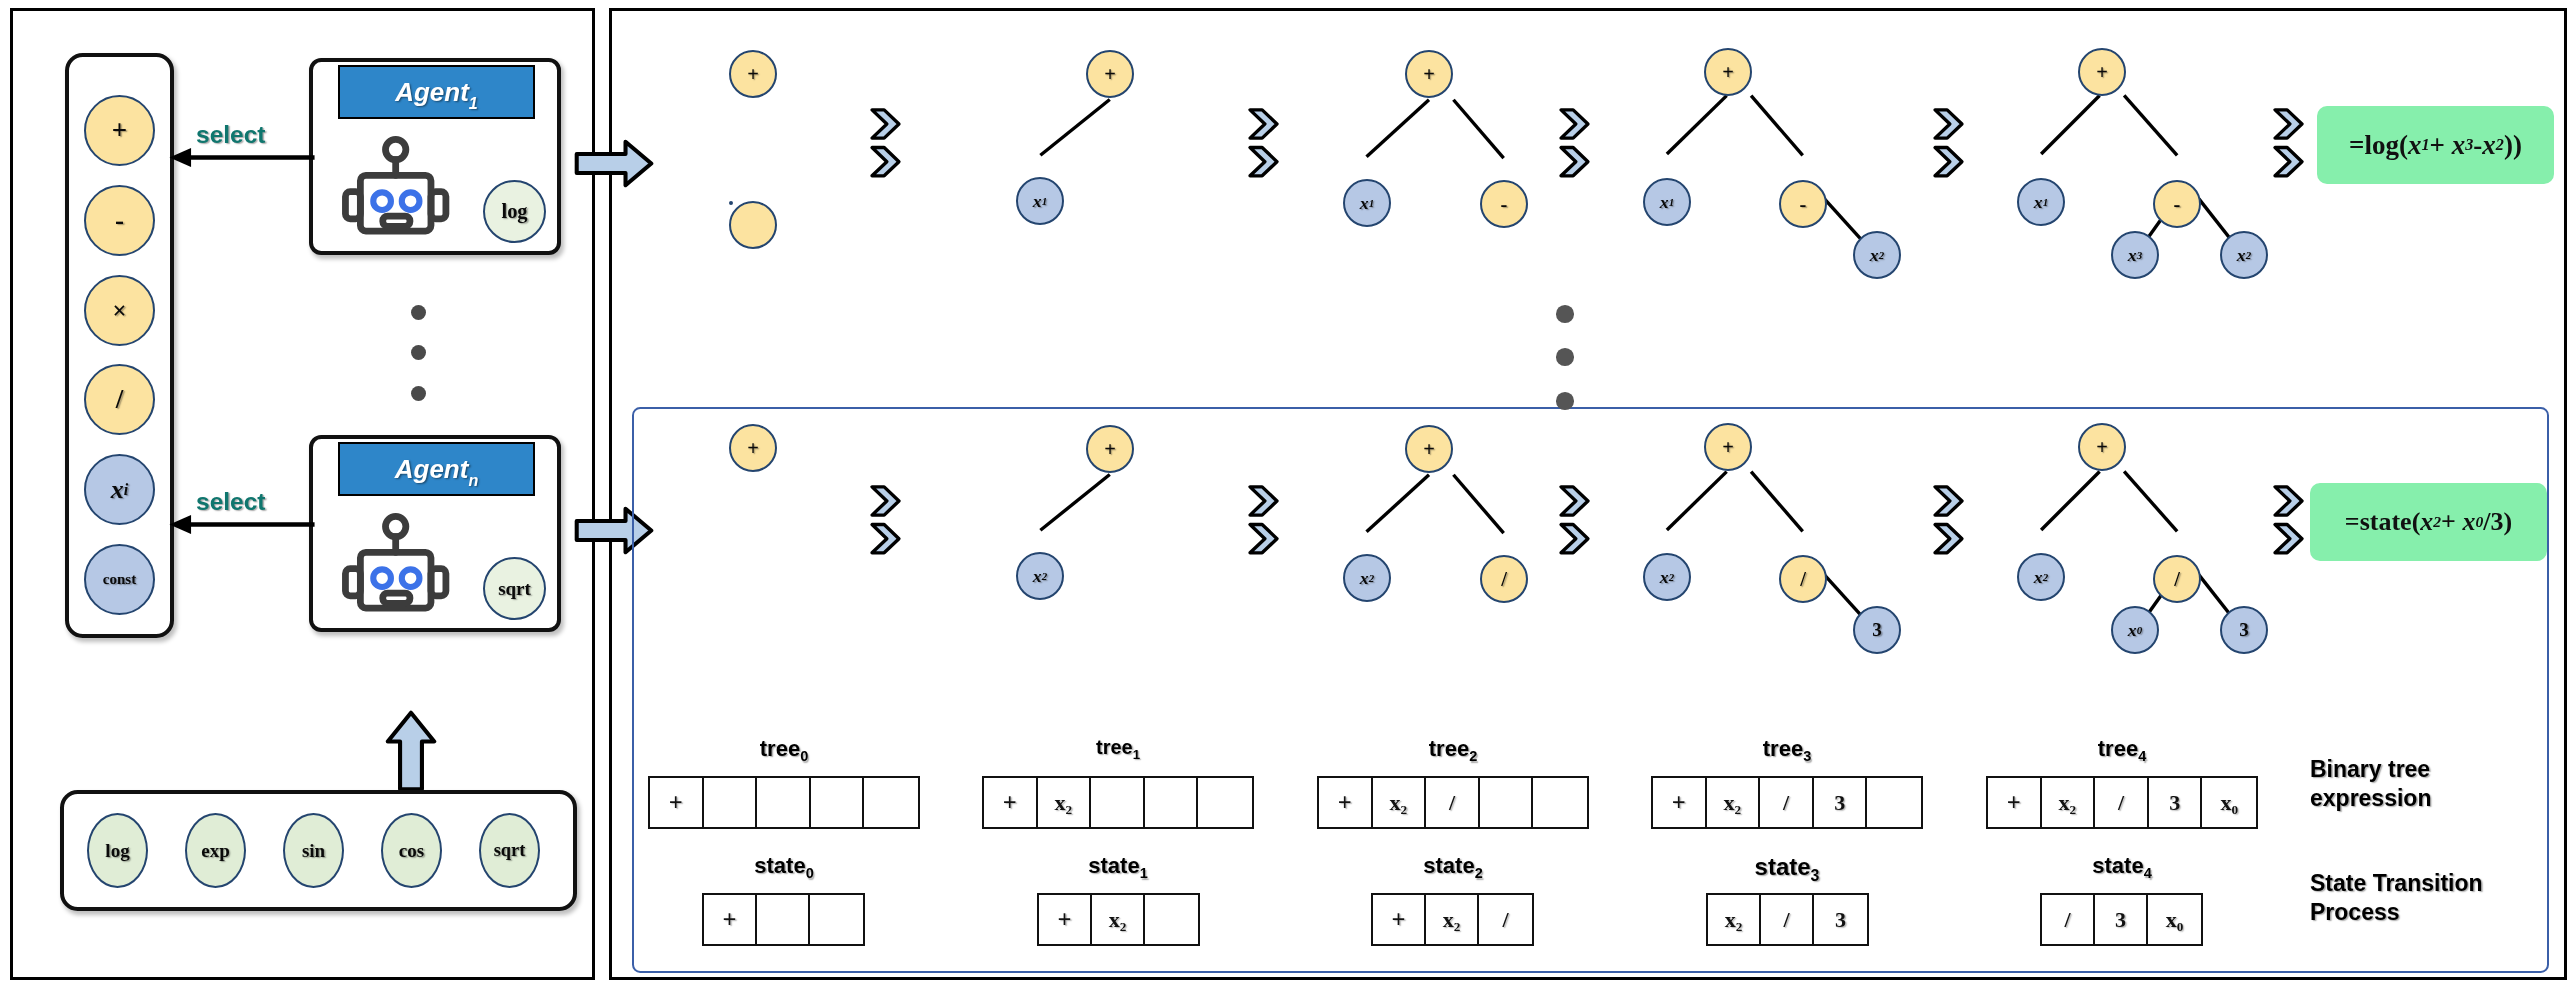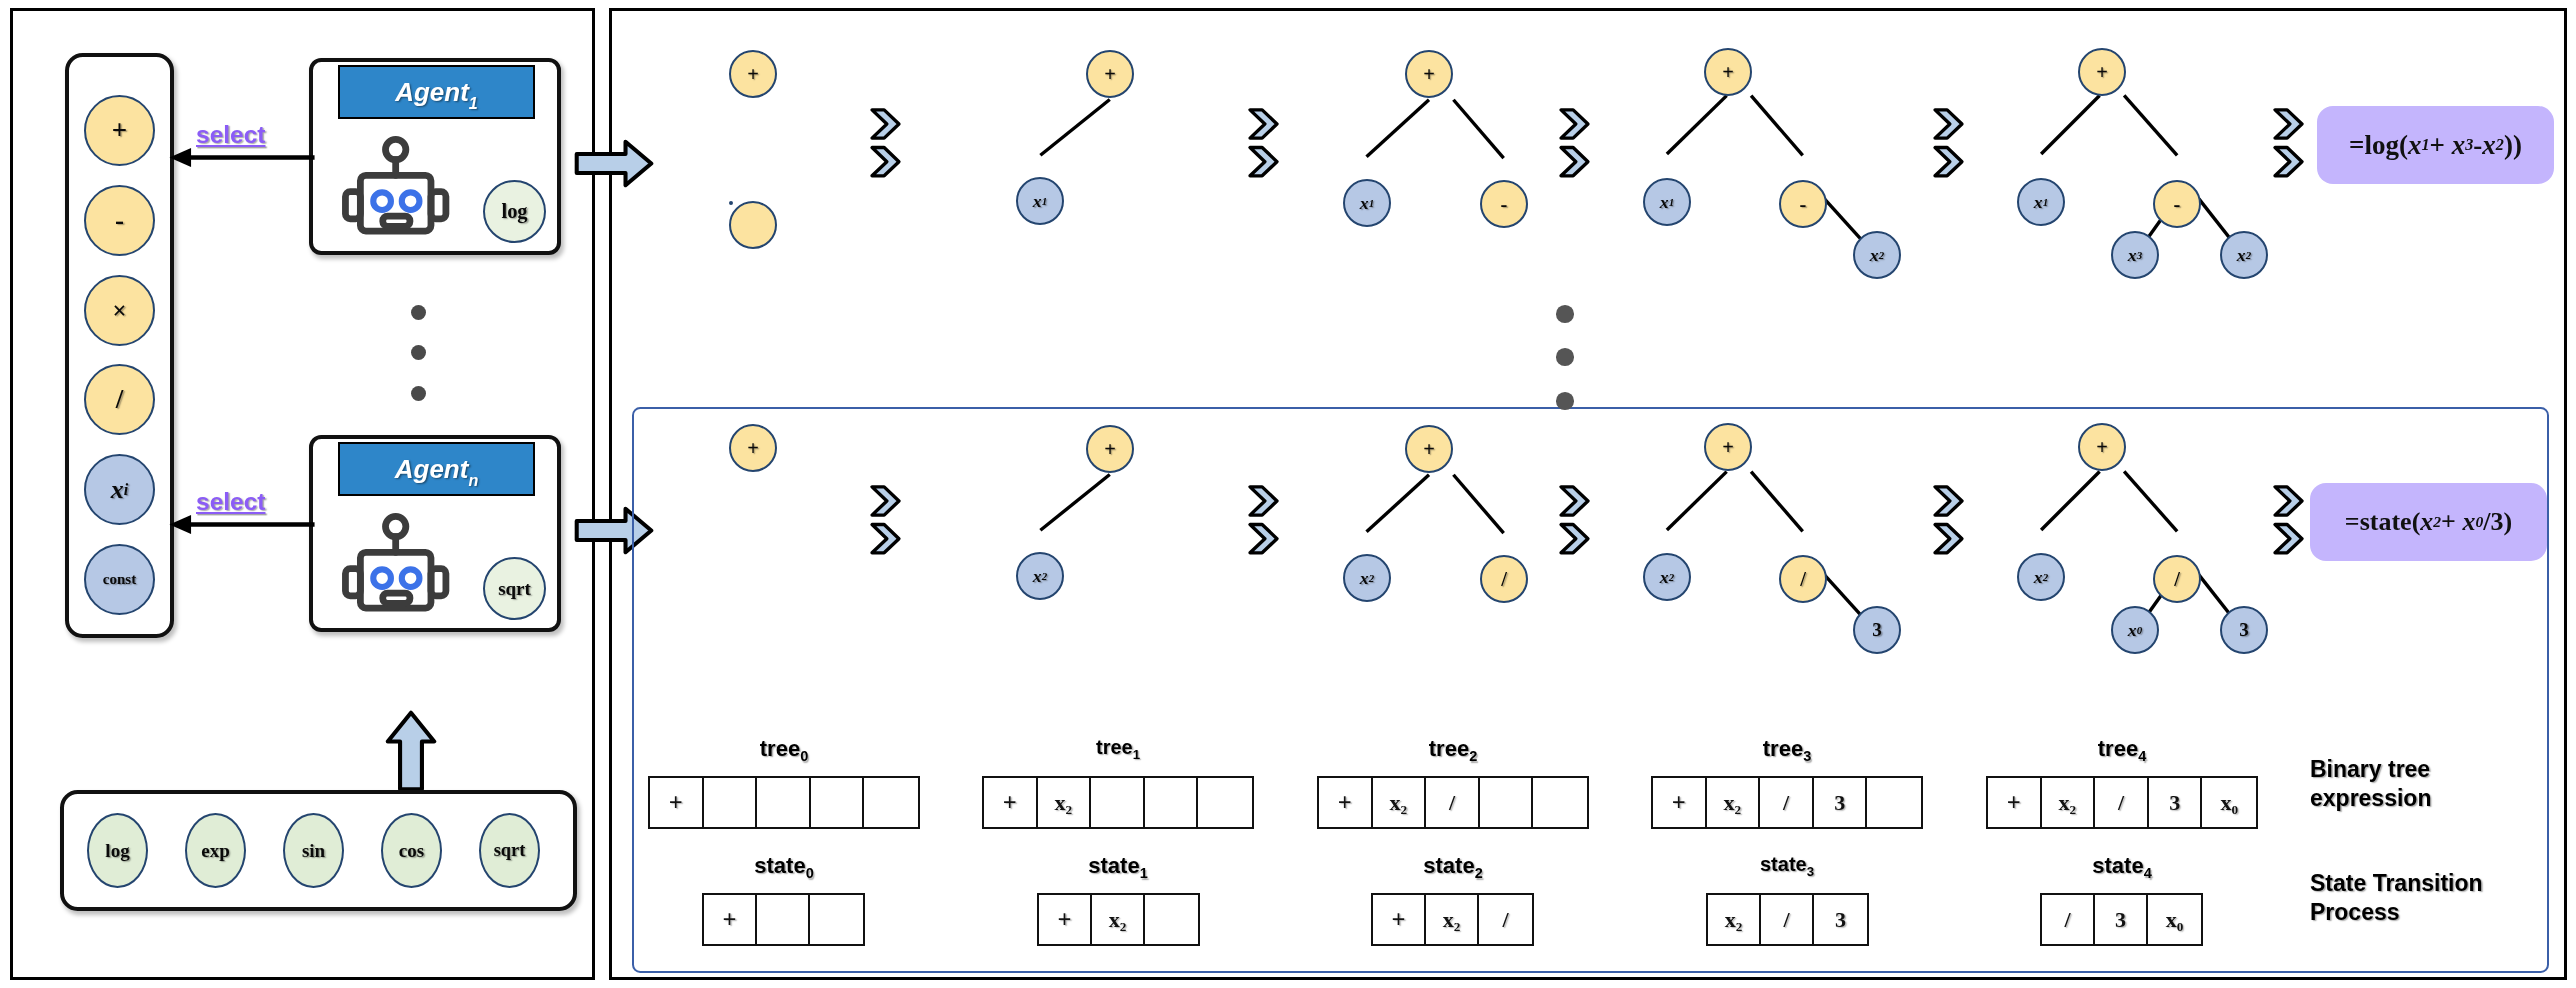--- a/index.html
+++ b/index.html
@@ -31,31 +31,31 @@
         text-shadow:1.4px 1.4px 1.4px rgba(0,0,0,.35);}
   .node.op{background:#FCE3A0;border:2px solid #24456F;}
   .node.var{background:#B6C8E5;border:2px solid #24456F;}
   .node.fn{background:#E0EDD6;border:2px solid #24456F;}
   .node.fn-light{background:#E9F2E1;border:2px solid #24456F;}
   .node .sub{font-size:.62em;vertical-align:sub;font-style:italic;}
   .ital{font-style:italic;}
 
   
   .select-lbl{position:absolute;font-family:"Liberation Sans",sans-serif;font-weight:bold;
-              color:#8b5cf6;text-shadow:1.4px 1.4px 1.4px rgba(0,0,0,.35);white-space:nowrap;text-decoration:underline;}
+              color:#0f766e;text-shadow:1.4px 1.4px 1.4px rgba(0,0,0,.35);white-space:nowrap;}
 
   
   .vdot{position:absolute;width:15px;height:15px;border-radius:50%;background:#4A4A4A;}
   .vdot.big{width:17.7px;height:17.7px;background:#555;}
 
   
   .treesvg{position:absolute;overflow:visible;}
 
   
-  .formula{position:absolute;background:#c4b5fd;border-radius:16px;box-sizing:border-box;
+  .formula{position:absolute;background:#86efac;border-radius:10px;box-sizing:border-box;
            display:flex;align-items:center;justify-content:center;
            font-family:"Liberation Serif",serif;font-weight:bold;color:#111;white-space:nowrap;}
   .formula .sub{font-size:.6em;vertical-align:sub;font-style:italic;}
 
   
   .tbl{position:absolute;display:flex;border:2px solid #111;box-sizing:border-box;background:#fff;}
   .tbl .cell{border-right:2px solid #111;box-sizing:border-box;display:flex;
              align-items:center;justify-content:center;
              font-family:"Liberation Serif",serif;font-weight:bold;color:#111;
              text-shadow:1.4px 1.4px 1.4px rgba(0,0,0,.30);}
@@ -508,21 +508,21 @@
     <div>State Transition</div>
     <div>Process</div>
   </div>
 
   <div class="tbl-label" style="left:716px;top:853px;width:136px;font-size:22px;">
     <span>state</span><span class="sub">0</span></div>
   <div class="tbl-label" style="left:1050px;top:853px;width:136px;font-size:22px;">
     <span>state</span><span class="sub">1</span></div>
   <div class="tbl-label" style="left:1385px;top:853px;width:136px;font-size:22px;">
     <span>state</span><span class="sub">2</span></div>
-  <div class="tbl-label" style="left:1719px;top:853px;width:136px;font-size:20px;">
+  <div class="tbl-label" style="left:1719px;top:853px;width:136px;font-size:24px;">
     <span>state</span><span class="sub">3</span></div>
   <div class="tbl-label" style="left:2054px;top:853px;width:136px;font-size:22px;">
     <span>state</span><span class="sub">4</span></div>
 
   <div class="tbl" style="left:702px;top:893px;width:163px;height:53px;">
     <div class="cell" style="width:54px;font-size:24.5px;">+</div>
     <div class="cell" style="width:54px;font-size:22px;"></div>
     <div class="cell" style="width:54px;font-size:22px;"></div>
   </div>
   <div class="tbl" style="left:1037px;top:893px;width:163px;height:53px;">

